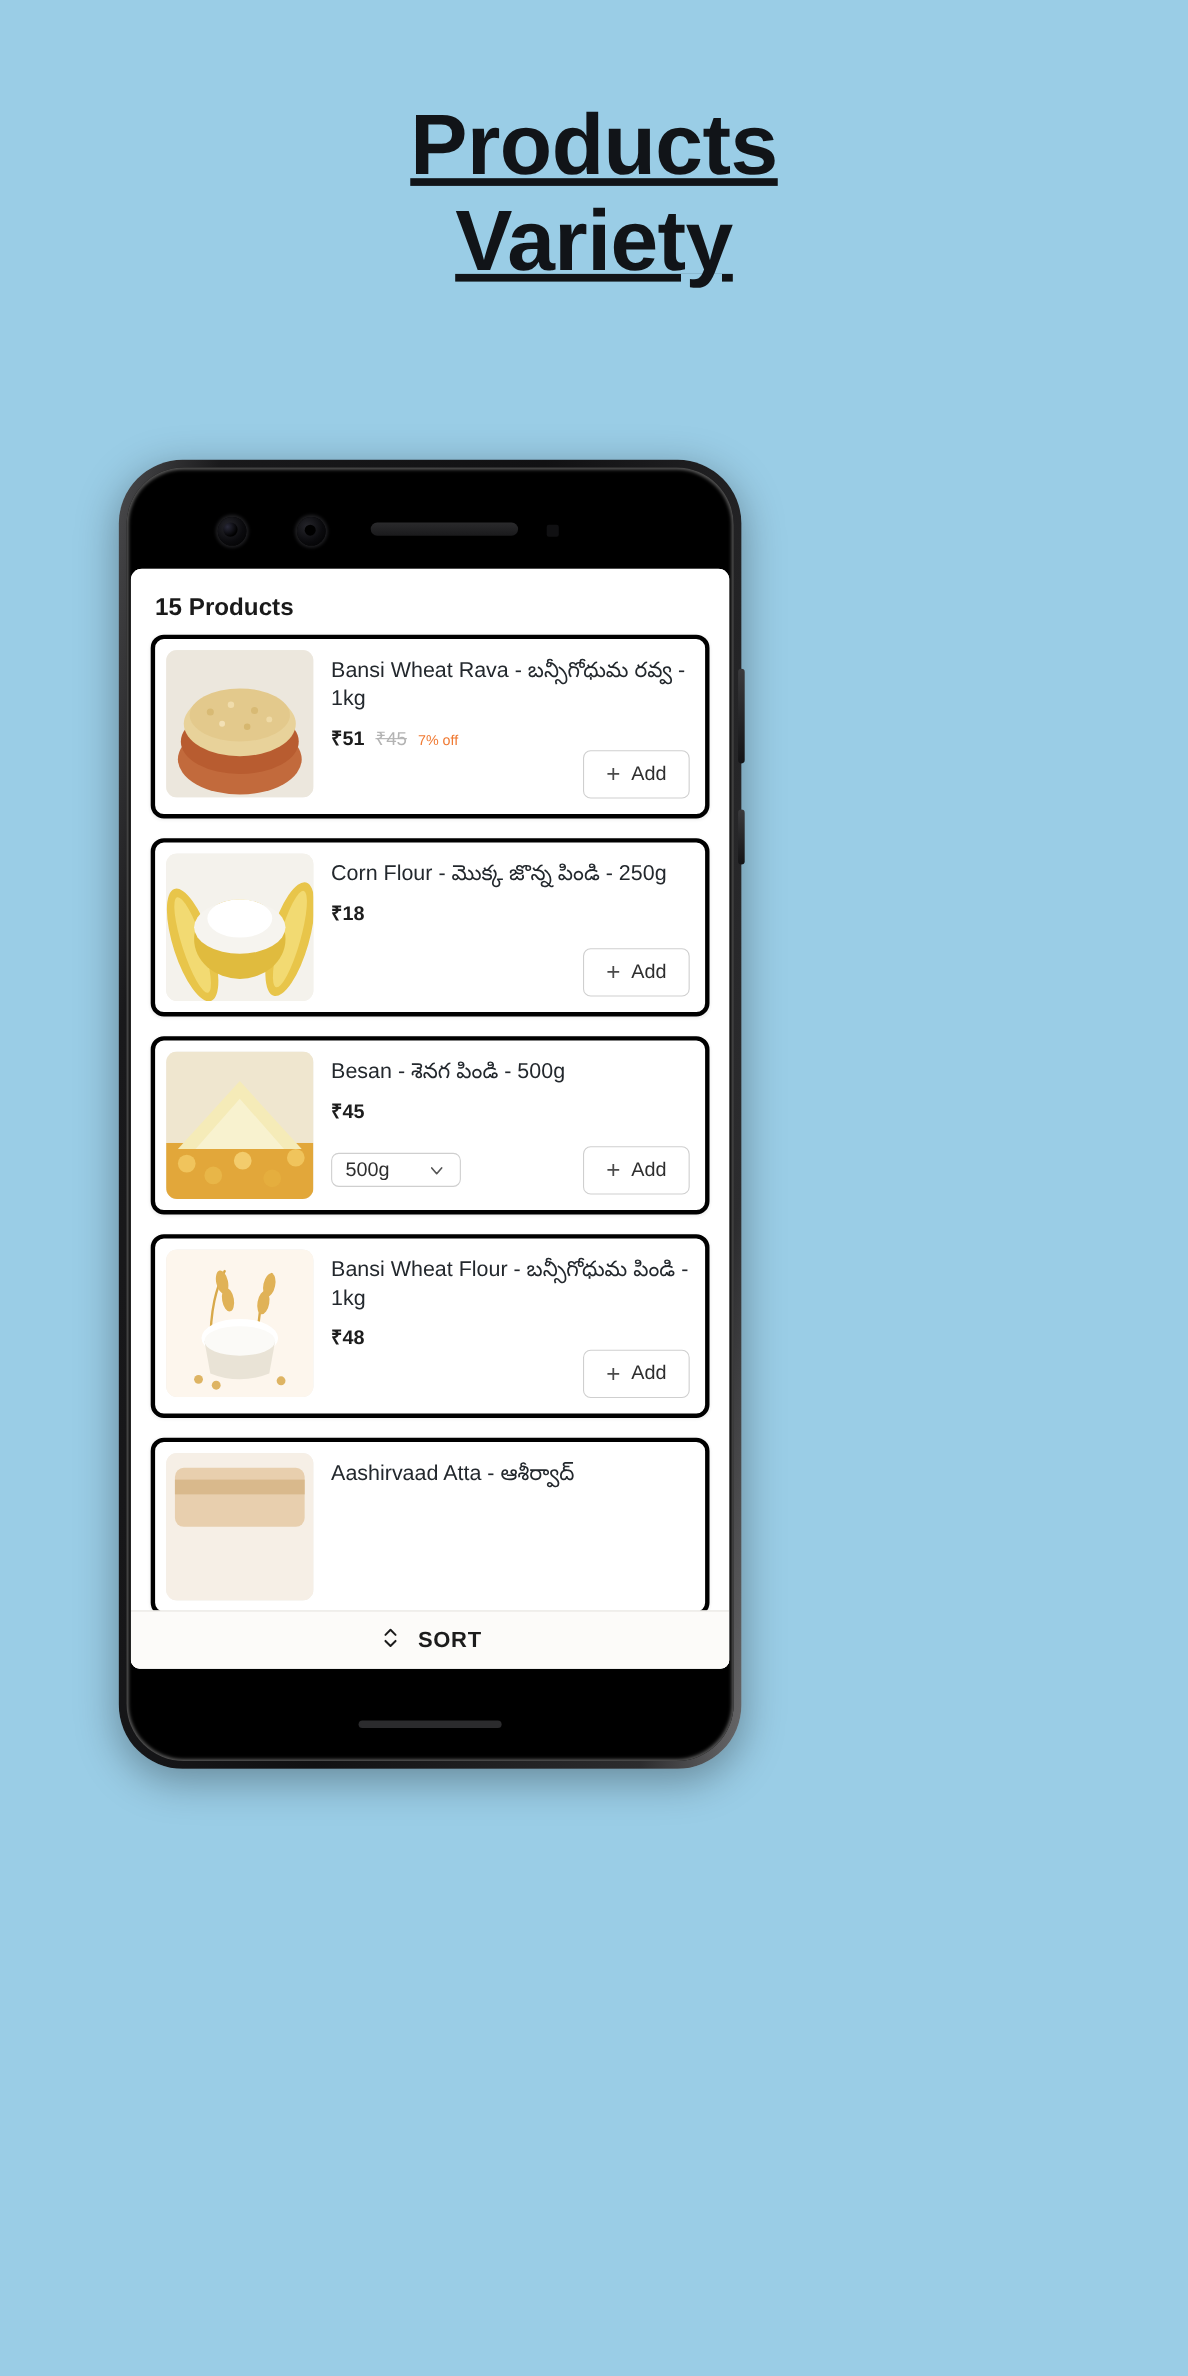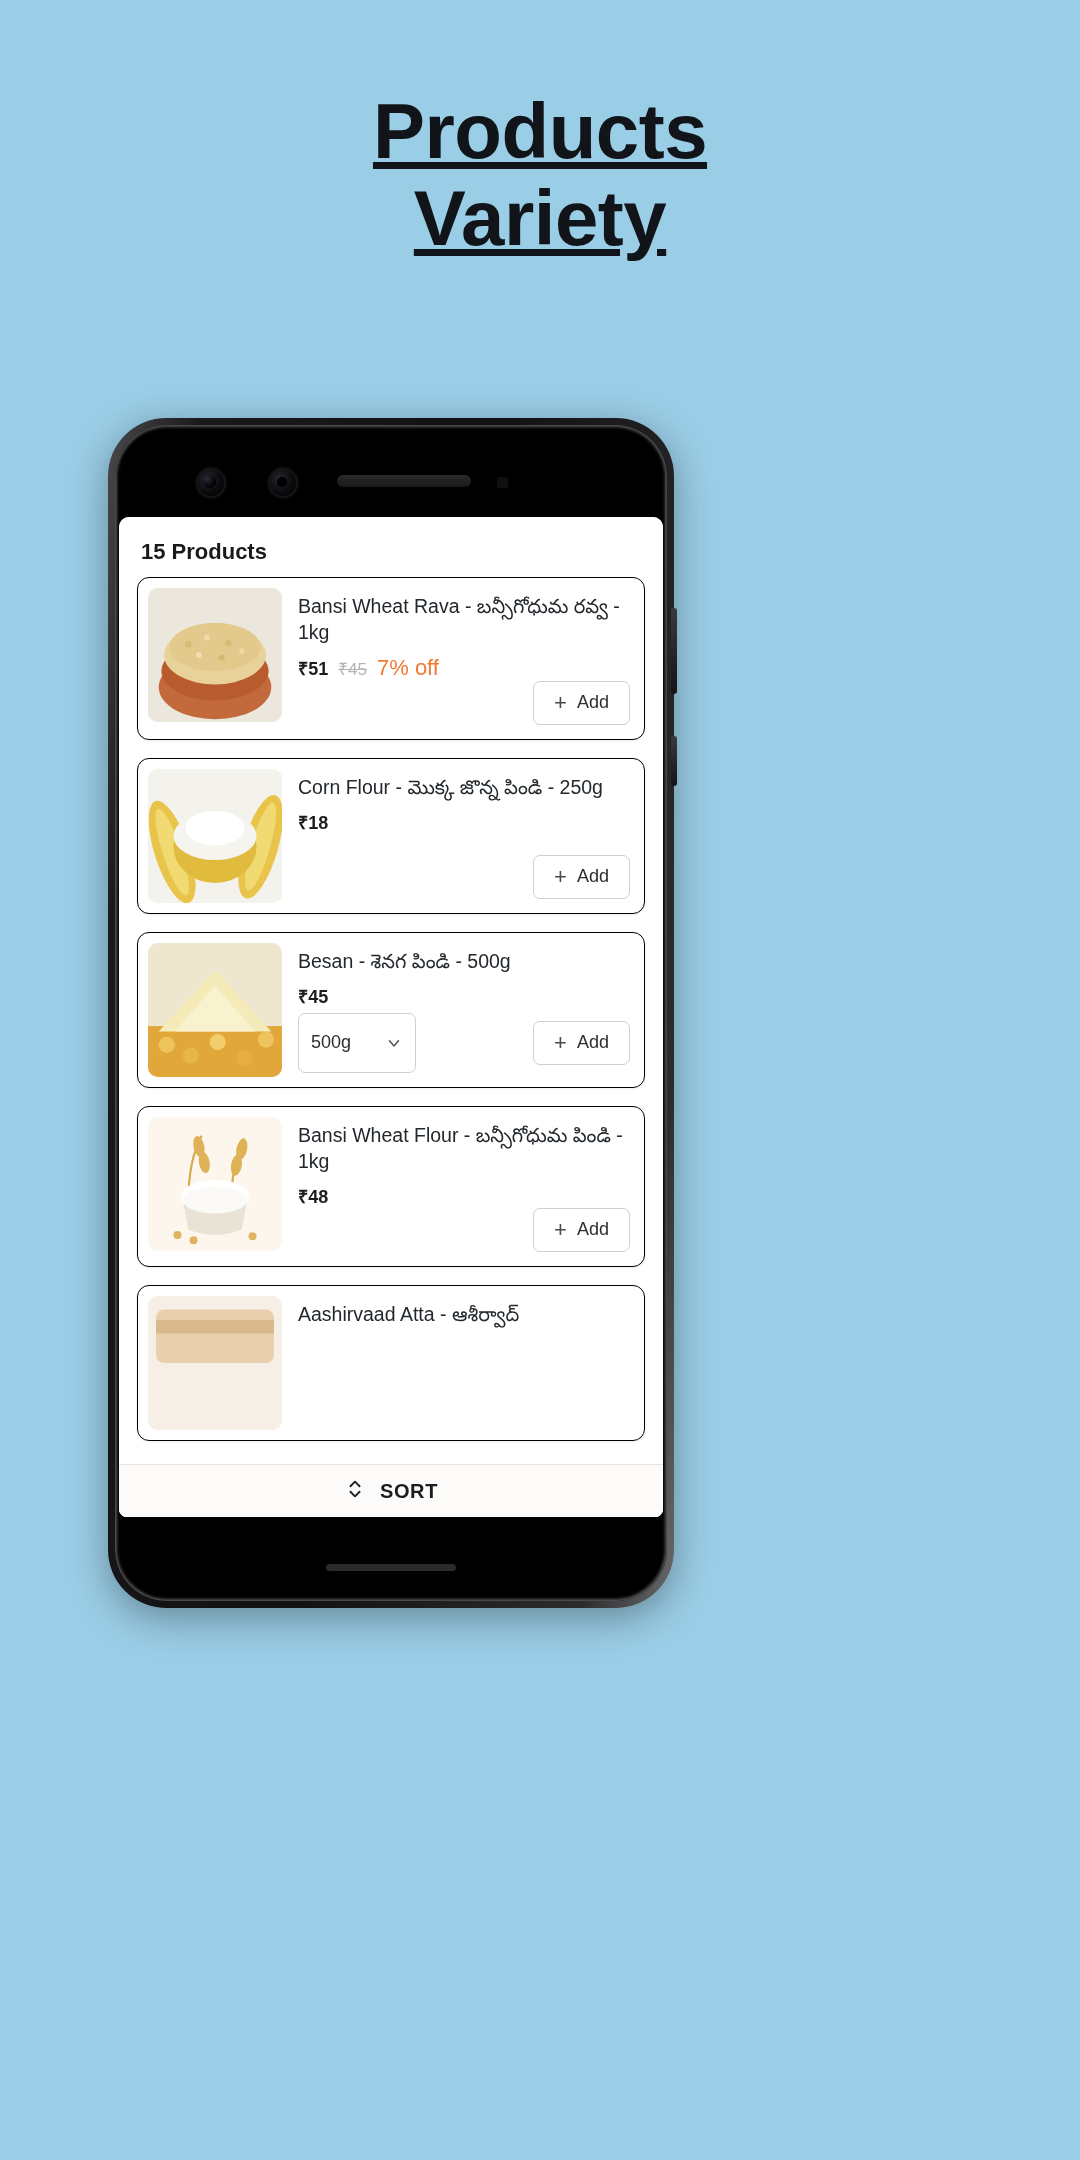--- a/index.html
+++ b/index.html
@@ -155,21 +155,21 @@
   .count-label {
     font-size: 22px;
     font-weight: bold;
     color: #1a1a1a;
     padding: 22px 22px 12px 22px;
   }
 
   .card {
     margin: 0 18px 18px 18px;
     background: #fff;
-    border: 1px solid #000000;
+    border: 4px solid #000000;
     border-radius: 12px;
     box-shadow: 0 1px 3px rgba(0,0,0,0.07);
     display: flex;
     padding: 10px;
     min-height: 152px;
     position: relative;
   }
   .thumb {
     width: 134px; height: 134px;
     border-radius: 10px;
@@ -193,31 +193,31 @@
     margin-top: 9px;
     display: flex; align-items: baseline; gap: 10px;
   }
   .price {
     font-size: 18px; font-weight: bold; color: #1d1d1d;
   }
   .mrp {
     font-size: 17px; color: #b3b3b3; text-decoration: line-through;
   }
   .disc {
-    font-size: 22px; color: #f07a33;
+    font-size: 13px; color: #f07a33;
   }
   .card-actions {
     margin-top: auto;
     display: flex; align-items: center; justify-content: flex-end;
     gap: 12px;
   }
   .size-select {
     border: 1px solid #cfcfcf;
     border-radius: 7px;
-    height: 60px;
+    height: 31px;
     min-width: 118px;
     display: flex; align-items: center; justify-content: space-between;
     padding: 0 12px;
     font-size: 18px; color: #2e2e2e;
     background: #fff;
     cursor: pointer;
     margin-right: auto;
   }
   .size-select .chev { margin-left: 10px; display:flex; }
   .add-btn {

